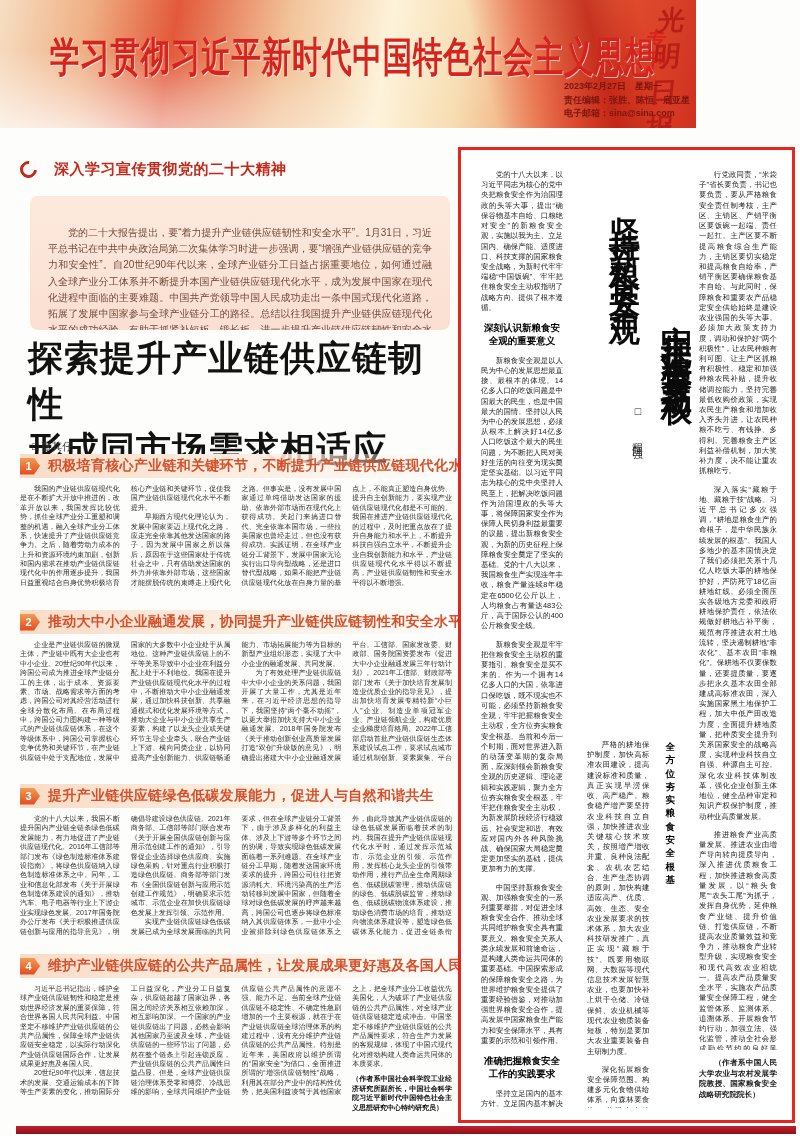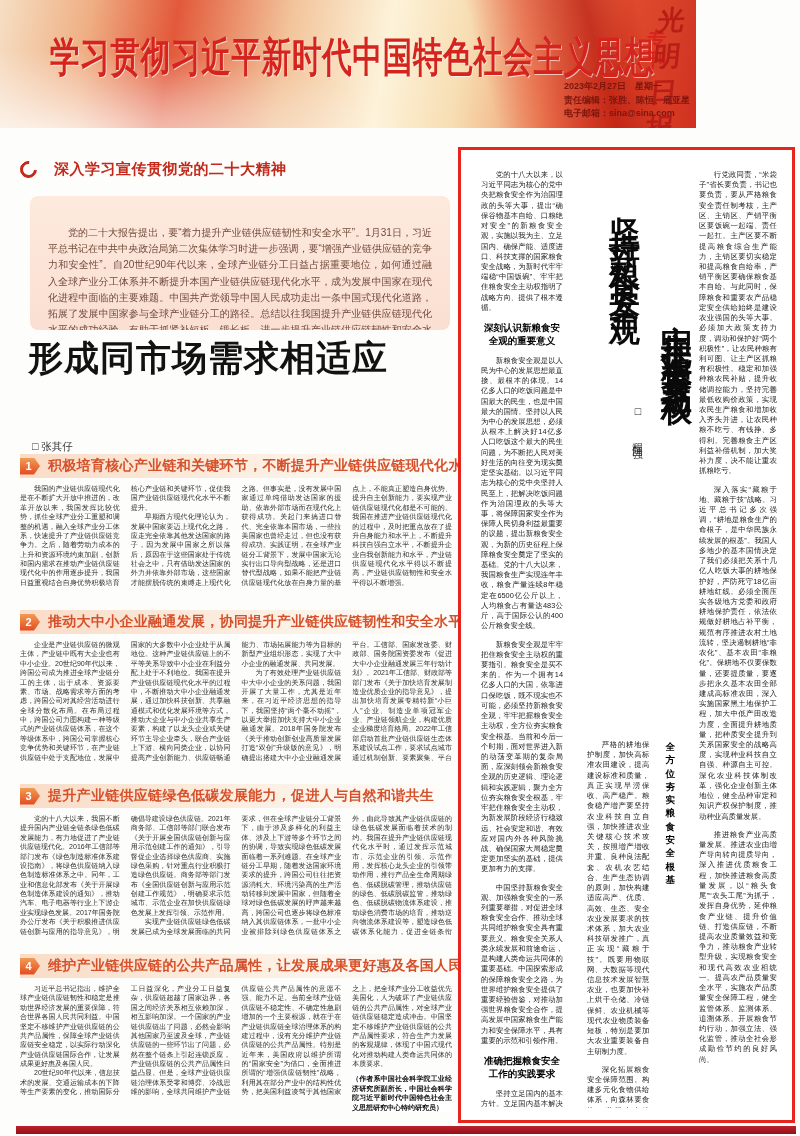--- a/index.html
+++ b/index.html
@@ -92,20 +92,21 @@
 <div class="kicker">
   <span class="kicker-icon"></span>
   <span class="kicker-text">深入学习宣传贯彻党的二十大精神</span>
 </div>
 
 <div class="intro">
   <p>党的二十大报告提出，要“着力提升产业链供应链韧性和安全水平”。1月31日，习近平总书记在中共中央政治局第二次集体学习时进一步强调，要“增强产业链供应链的竞争力和安全性”。自20世纪90年代以来，全球产业链分工日益占据重要地位，如何通过融入全球产业分工体系并不断提升本国产业链供应链现代化水平，成为发展中国家在现代化进程中面临的主要难题。中国共产党领导中国人民成功走出一条中国式现代化道路，拓展了发展中国家参与全球产业链分工的路径。总结以往我国提升产业链供应链现代化水平的成功经验，有助于抓紧补短板、锻长板，进一步提升产业链供应链韧性和安全水平。</p>
 </div>
 
 <div class="headline">
+  <div>探索提升产业链供应链韧性</div>
   <div>形成同市场需求相适应</div>
 </div>
 <div class="byline">□ 张其仔</div>
 
 <div class="section s1">
   <div class="sec-head">
     <span class="sec-badge">1</span>
     <span class="sec-title">积极培育核心产业链和关键环节，不断提升产业链供应链现代化水平</span>
   </div>
   <div class="sec-body">
@@ -172,16 +173,17 @@
     <p class="rsub">全方位夯实粮食安全根基</p>
   </div>
 
   <div class="rcol rcolC">
     <div class="clip">
       <p>行党政同责，“米袋子”省长要负责，书记也要负责，要从严格粮食安全责任制考核，主产区、主销区、产销平衡区要饭碗一起端、责任一起扛。主产区要不断提高粮食综合生产能力，主销区要切实稳定和提高粮食自给率，产销平衡区要确保粮食基本自给。与此同时，保障粮食和重要农产品稳定安全供给始终是建设农业强国的头等大事。必须加大政策支持力度，调动和保护好“两个积极性”，让农民种粮有利可图、让主产区抓粮有积极性。稳定和加强种粮农民补贴，提升收储调控能力，坚持完善最低收购价政策，实现农民生产粮食和增加收入齐头并进，让农民种粮不吃亏、有钱挣、多得利。完善粮食主产区利益补偿机制，加大奖补力度，决不能让重农抓粮吃亏。</p>
       <p>深入落实“藏粮于地、藏粮于技”战略。习近平总书记多次强调，“耕地是粮食生产的命根子，是中华民族永续发展的根基”。我国人多地少的基本国情决定了我们必须把关系十几亿人吃饭大事的耕地保护好，严防死守18亿亩耕地红线。必须全面压实各级地方党委和政府耕地保护责任，依法依规做好耕地占补平衡，规范有序推进农村土地流转，坚决遏制耕地“非农化”、基本农田“非粮化”。保耕地不仅要保数量，还要提质量，要逐步把永久基本农田全部建成高标准农田，深入实施国家黑土地保护工程，加大中低产田改造力度，全面提升耕地质量，把种质安全提升到关系国家安全的战略高度，实现种业科技自立自强、种源自主可控。深化农业科技体制改革，强化企业创新主体地位，健全品种审定和知识产权保护制度，推动种业高质量发展。</p>
       <p>推进粮食产业高质量发展。推进农业由增产导向转向提质导向，深入推进优质粮食工程，加快推进粮食高质量发展，以“粮头食尾”“农头工尾”为抓手，发挥自身优势，延伸粮食产业链、提升价值链、打造供应链，不断提高农业质量效益和竞争力，推动粮食产业转型升级，实现粮食安全和现代高效农业相统一。提高农产品质量安全水平，实施农产品质量安全保障工程，健全监管体系、监测体系、追溯体系。开展粮食节约行动，加强立法、强化监管，推动全社会形成勤俭节约的良好风尚。</p>
 
     </div>
+    <p class="rnote">（作者系中国人民大学农业与农村发展学院教授、国家粮食安全战略研究院院长）</p>
   </div>
 </div>
 
 <div class="bottom-bar"></div>
 
 </body></html>

